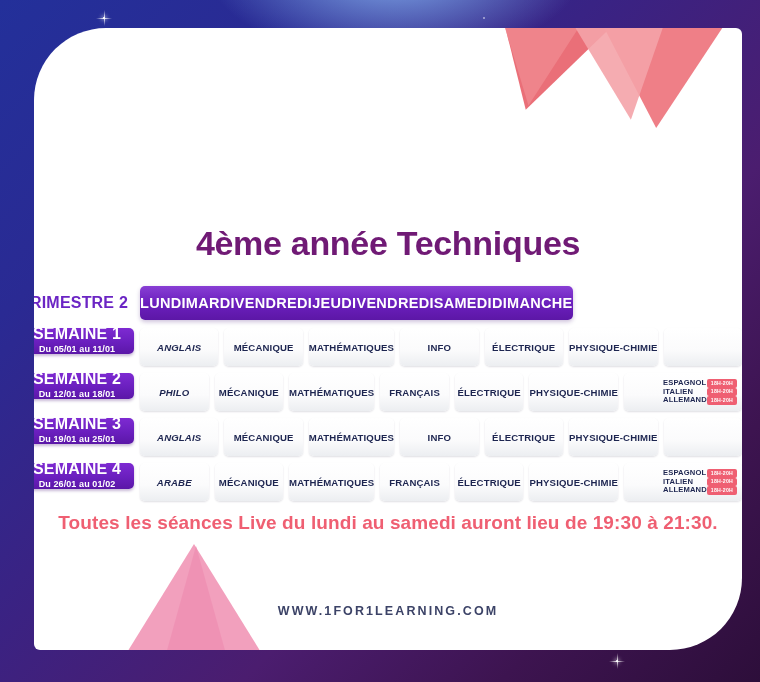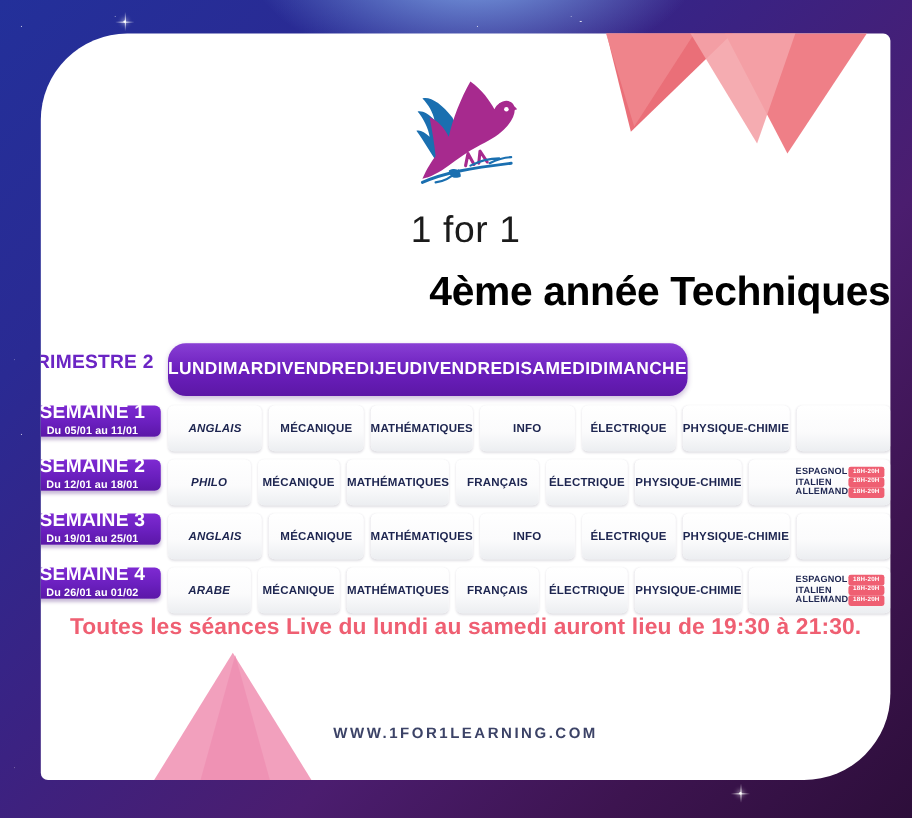--- a/index.html
+++ b/index.html
@@ -130,24 +130,24 @@
     color: #1b1b1b;
     letter-spacing: .5px;
     margin-top: -2px;
     font-weight: 400;
   }
 
   
   #page-title {
     position: absolute;
     left: 0; right: 0; top: 196px;
-    text-align: right;
+    text-align: center;
     font-size: 34px;
     font-weight: bold;
-    color: #000000;
+    color: #701a75;
     letter-spacing: -.3px;
   }
 
   
   #schedule {
     position: absolute;
     left: -34px;
     top: 258px;
     width: 742px;
   }
@@ -163,23 +163,23 @@
     font-size: 16px;
     font-weight: bold;
     color: #6b25c4;
     letter-spacing: .2px;
     display: flex;
     align-items: center;
     height: 34px;
   }
   #days-header {
     background: linear-gradient(180deg, #7b29cf 0%, #6b1fbd 52%, #5c17a6 100%);
-    border-radius: 15px;
-    display: flex;
-    height: 44px;
+    border-radius: 5px;
+    display: flex;
+    height: 34px;
     box-shadow: 0 2px 4px rgba(60,10,110,.25);
     overflow: hidden;
     position: relative;
   }
   #days-header::after {
     content:"";
     position:absolute; left:0; right:0; top:0; height:50%;
     background: linear-gradient(180deg, rgba(255,255,255,.10), rgba(255,255,255,0));
     pointer-events:none;
   }
@@ -302,51 +302,20 @@
 
 <div id="card">
 
   <div class="pyr pyr-a"></div>
   <div class="pyr pyr-a2"></div>
   <div class="pyr pyr-b"></div>
   <div class="pyr pyr-b2"></div>
   <div class="pyr pyr-c"></div>
   <div class="pyr pyr-c2"></div>
 
-  <div id="logo-block">
-    <svg id="logo-mark" width="116" height="120" viewBox="0 0 116 120">
-
-      <path d="M47 42 C38 30 28 24 22 26 C27 31 31 38 32 44
-               C27 39 22 36 18 37 C23 43 27 51 28 58
-               C24 54 20 52 17 53 C23 61 29 72 35 80
-               C40 72 46 60 52 52 Z" fill="#1a6fb0"></path>
-
-      <path d="M62 12 C54 26 47 44 44 58
-               C40 50 34 44 28 42
-               C30 52 32 64 33 74
-               C30 78 26 84 22 93
-               C28 92 36 88 44 82
-               C52 76 60 70 68 66
-               C76 62 84 58 90 52
-               C96 46 99 40 99 35
-               C99 31 96 28 92 28
-               C88 28 84 31 82 35
-               C78 28 72 19 62 12 Z" fill="#a72a8e"></path>
-
-      <path d="M86 30 C92 29 98 31 101 35 C97 36 93 38 90 41 Z" fill="#a72a8e"></path>
-      <circle cx="92" cy="35" r="1.9" fill="#ffffff"></circle>
-
-      <path d="M60 72 L58 82 M60 72 L65 81 M70 70 L69 80 M70 70 L76 79" stroke="#a72a8e" stroke-width="2.6" fill="none" stroke-linecap="round"></path>
-
-      <path d="M22 96 C40 88 62 84 96 80" stroke="#1a6fb0" stroke-width="2.4" fill="none" stroke-linecap="round"></path>
-      <path d="M62 82 C70 78 78 76 86 76 M78 80 C84 77 90 75 96 75 M52 86 C46 92 40 95 33 96" stroke="#1a6fb0" stroke-width="1.8" fill="none" stroke-linecap="round"></path>
-      <path d="M44 86 C50 83 54 86 54 91 C49 94 44 91 44 86 Z" fill="#1a6fb0"></path>
-    </svg>
-    <div id="logo-word">1 for 1</div>
-  </div>
 
   <div id="page-title">4ème année Techniques</div>
 
   <div id="schedule">
 
     <div class="grid-row" id="head-row">
       <div class="label-col">
         <div id="trimestre">TRIMESTRE 2</div>
       </div>
       <div class="days-wrap">

